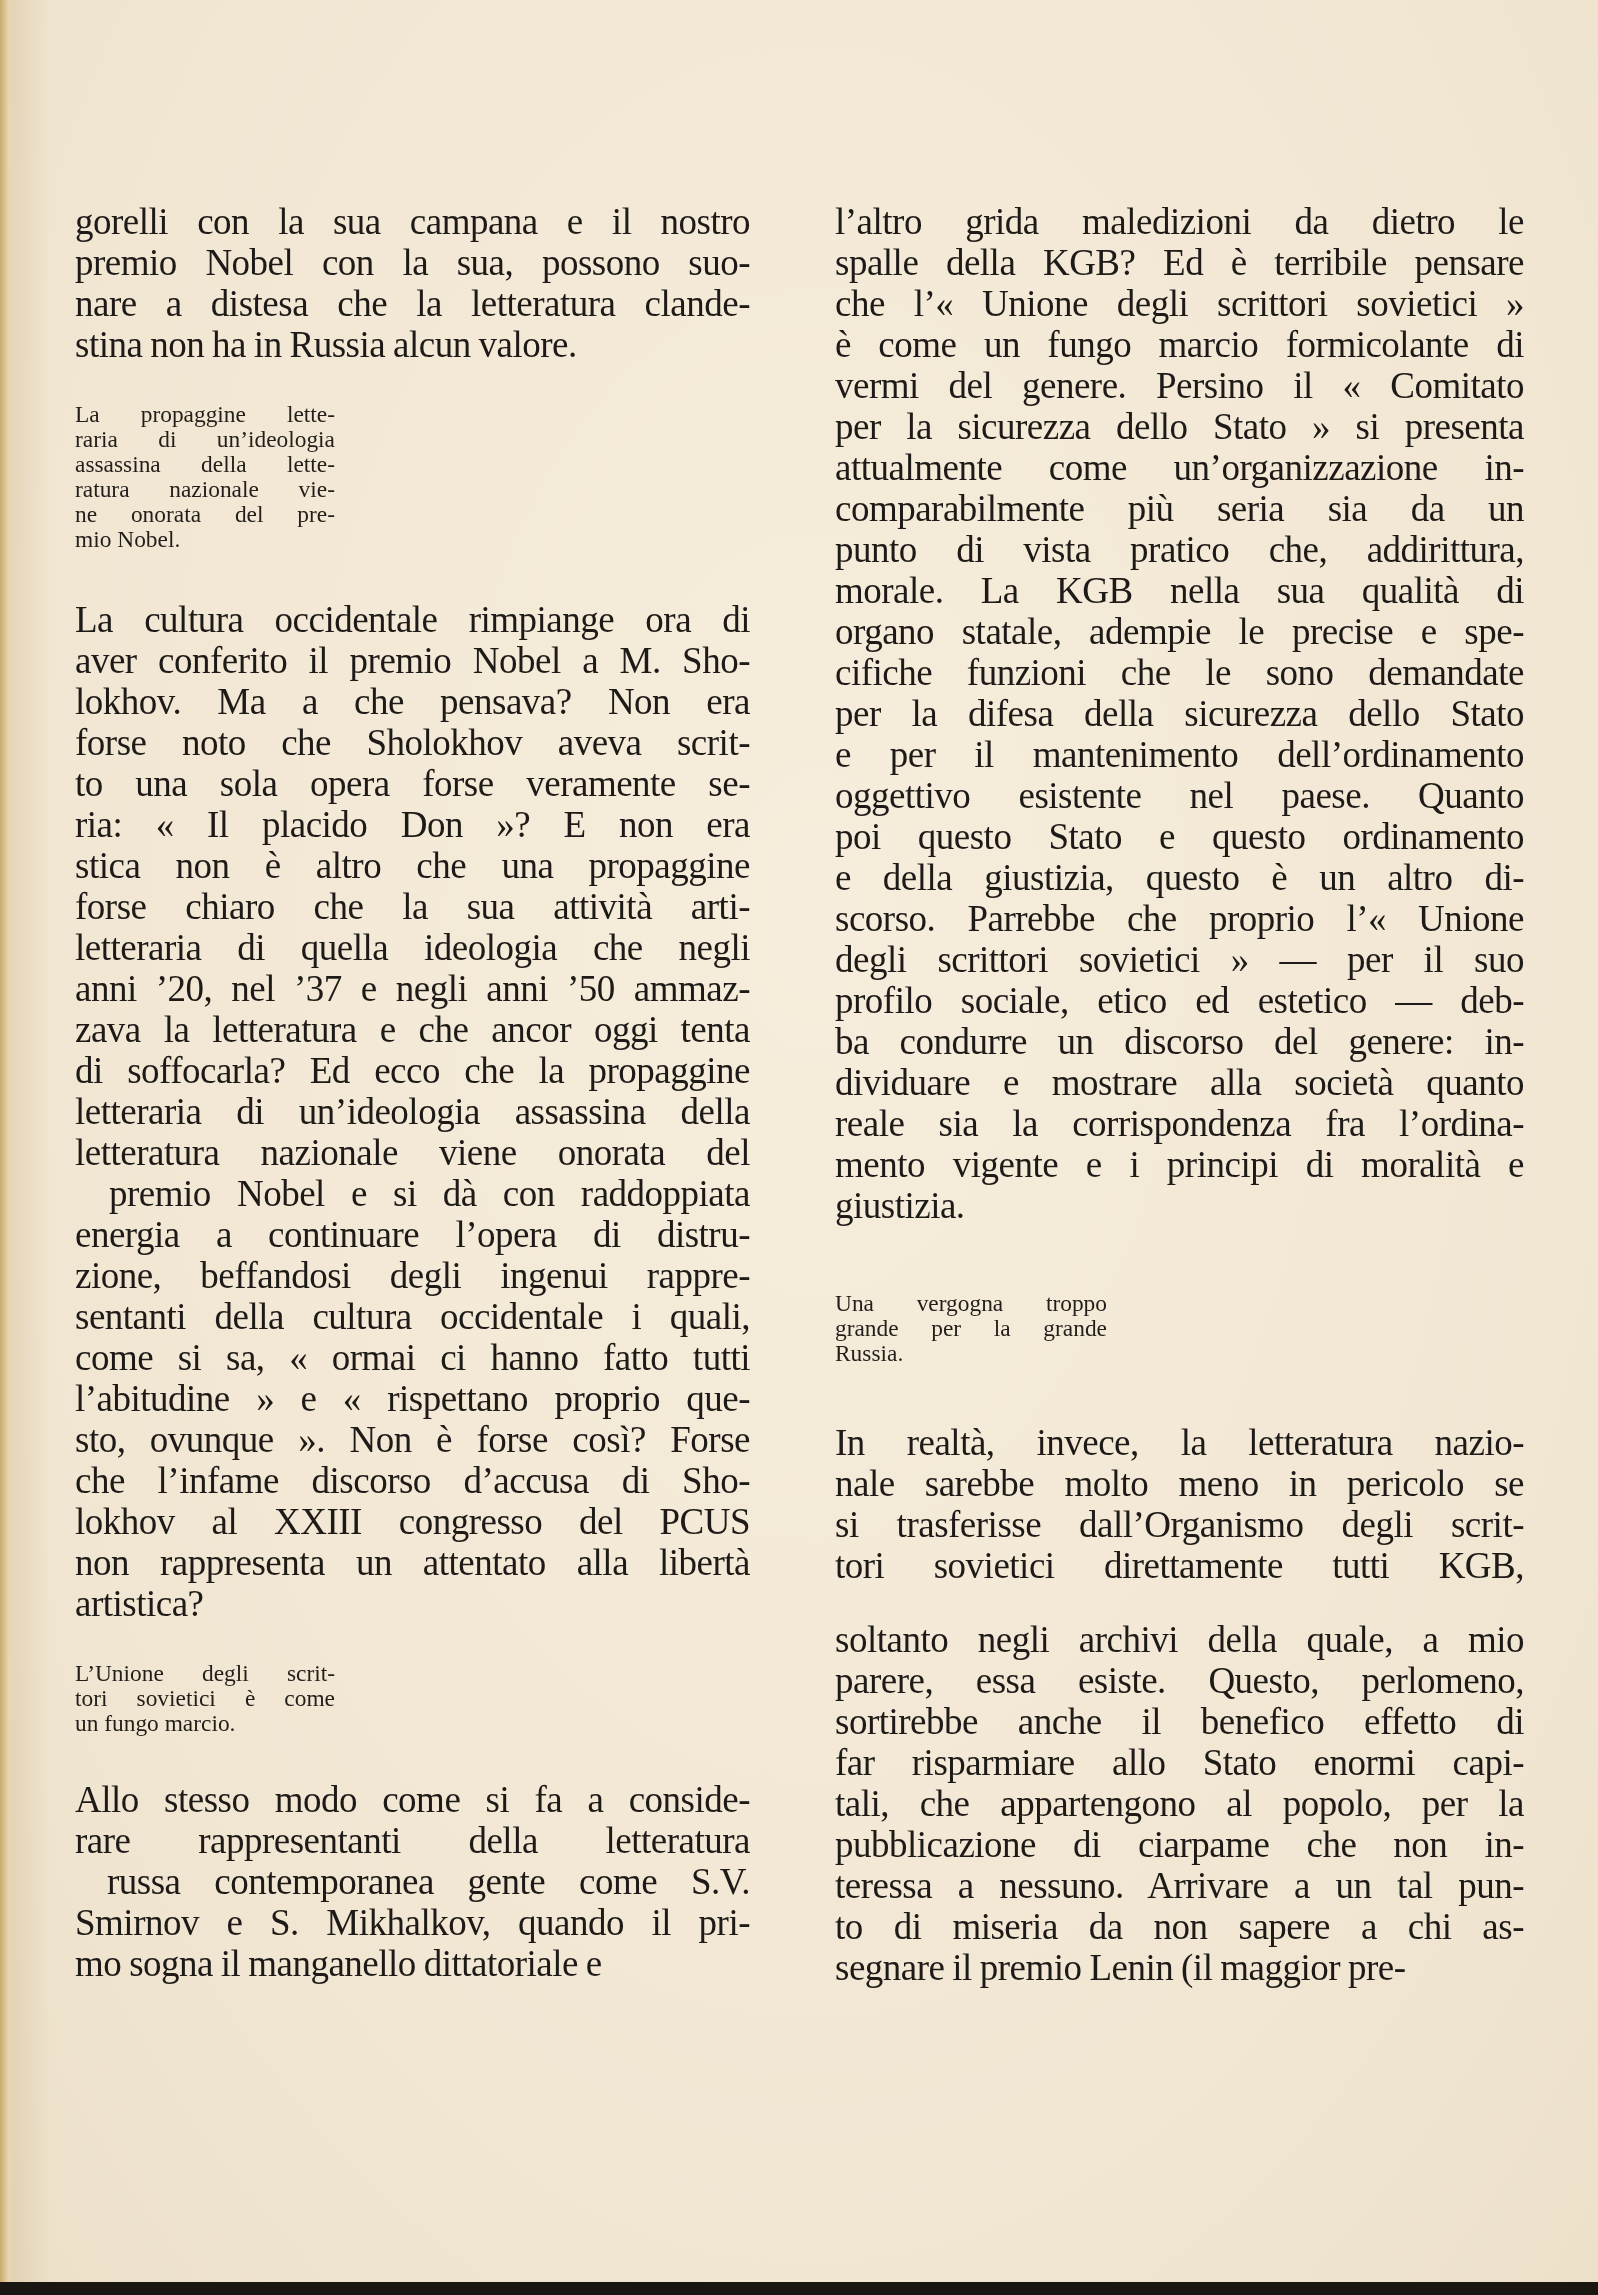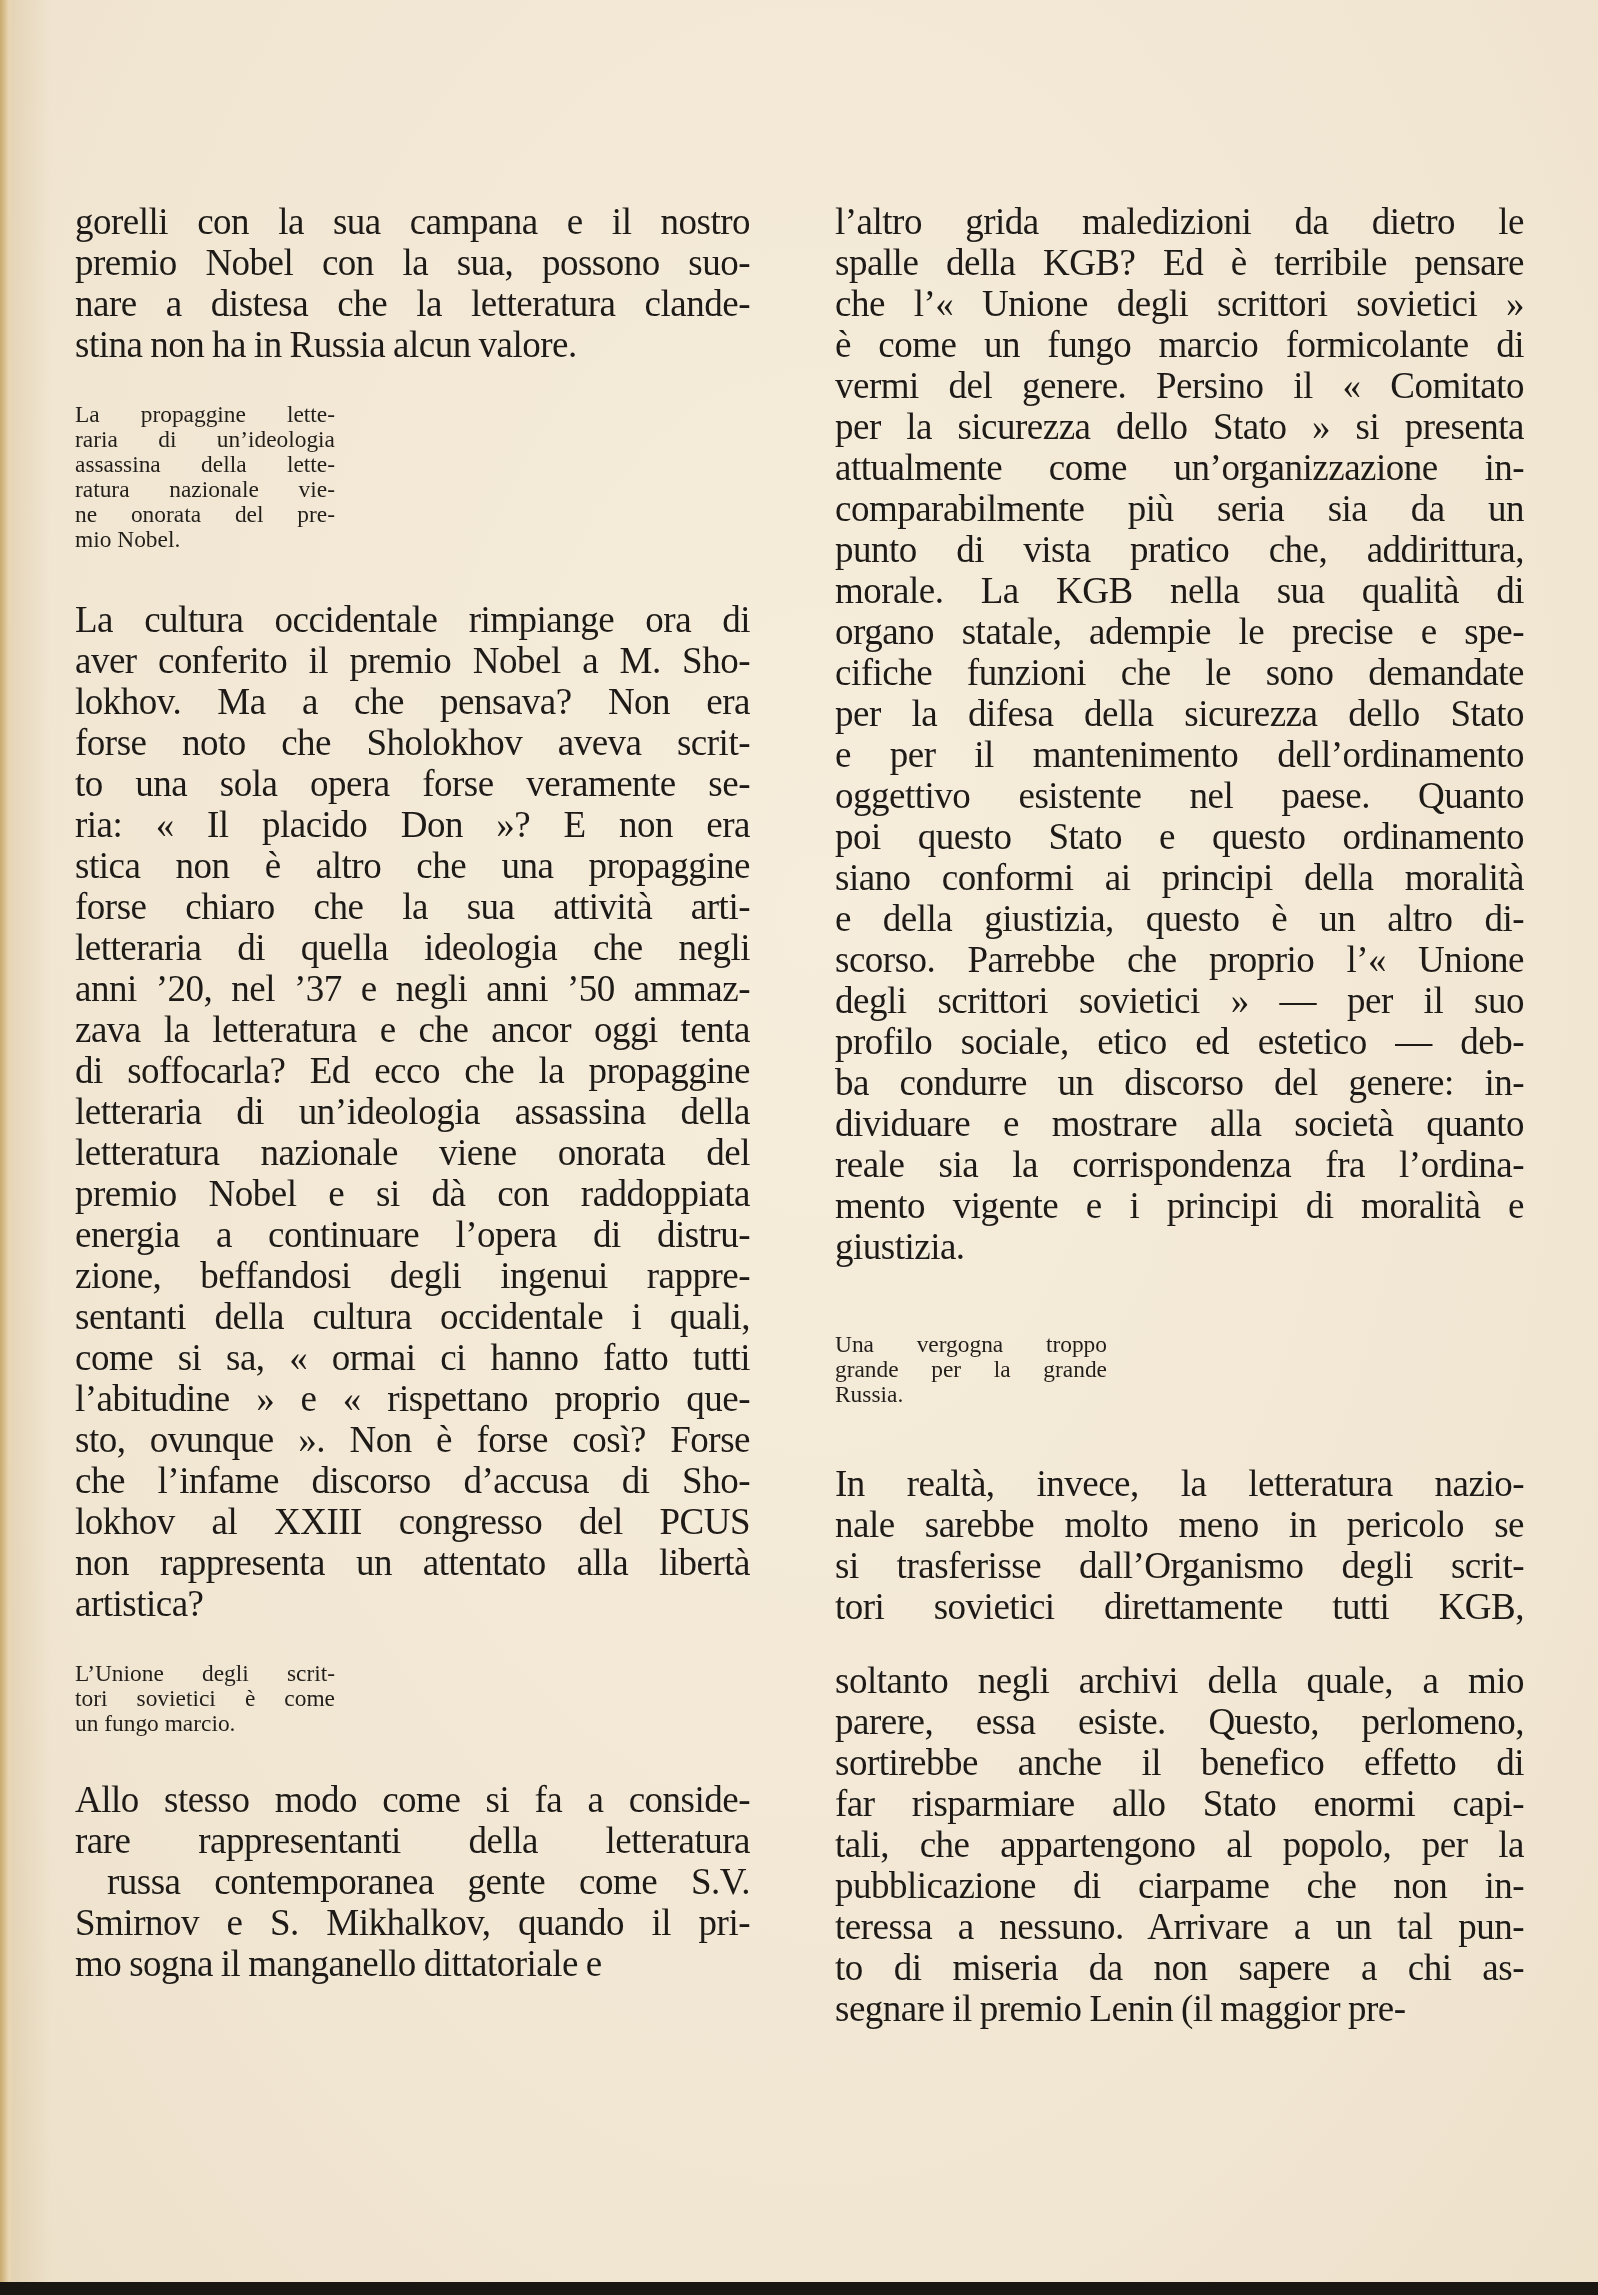--- a/index.html
+++ b/index.html
@@ -95,21 +95,21 @@
         <span class="body-line" style="display: block;">to una sola opera forse veramente se-</span>
         <span class="body-line" style="display: block;">ria: « Il placido Don »? E non era</span>
         <span class="body-line" style="display: block;">stica non è altro che una propaggine</span>
         <span class="body-line" style="display: block;">forse chiaro che la sua attività arti-</span>
         <span class="body-line" style="display: block;">letteraria di quella ideologia che negli</span>
         <span class="body-line" style="display: block;">anni ’20, nel ’37 e negli anni ’50 ammaz-</span>
         <span class="body-line" style="display: block;">zava la letteratura e che ancor oggi tenta</span>
         <span class="body-line" style="display: block;">di soffocarla? Ed ecco che la propaggine</span>
         <span class="body-line" style="display: block;">letteraria di un’ideologia assassina della</span>
         <span class="body-line" style="display: block;">letteratura nazionale viene onorata del</span>
-        <span class="body-line" style="display: block;">premio Nobel e si dà con raddoppiata</span>
+        <span class="body-line" style="display: block; margin-left: 34px;">premio Nobel e si dà con raddoppiata</span>
         <span class="body-line" style="display: block;">energia a continuare l’opera di distru-</span>
         <span class="body-line" style="display: block;">zione, beffandosi degli ingenui rappre-</span>
         <span class="body-line" style="display: block;">sentanti della cultura occidentale i quali,</span>
         <span class="body-line" style="display: block;">come si sa, « ormai ci hanno fatto tutti</span>
         <span class="body-line" style="display: block;">l’abitudine » e « rispettano proprio que-</span>
         <span class="body-line" style="display: block;">sto, ovunque ». Non è forse così? Forse</span>
         <span class="body-line" style="display: block;">che l’infame discorso d’accusa di Sho-</span>
         <span class="body-line" style="display: block;">lokhov al XXIII congresso del PCUS</span>
         <span class="body-line" style="display: block;">non rappresenta un attentato alla libertà</span>
         <span class="body-line last" style="display: block;">artistica?</span>
@@ -143,21 +143,20 @@
         <span class="body-line" style="display: block;">attualmente come un’organizzazione in-</span>
         <span class="body-line" style="display: block;">comparabilmente più seria sia da un</span>
         <span class="body-line" style="display: block;">punto di vista pratico che, addirittura,</span>
         <span class="body-line" style="display: block;">morale. La KGB nella sua qualità di</span>
         <span class="body-line" style="display: block;">organo statale, adempie le precise e spe-</span>
         <span class="body-line" style="display: block;">cifiche funzioni che le sono demandate</span>
         <span class="body-line" style="display: block;">per la difesa della sicurezza dello Stato</span>
         <span class="body-line" style="display: block;">e per il mantenimento dell’ordinamento</span>
         <span class="body-line" style="display: block;">oggettivo esistente nel paese. Quanto</span>
         <span class="body-line" style="display: block;">poi questo Stato e questo ordinamento</span>
-        <span class="body-line" style="display: block;">siano conformi ai principi della moralità</span>
         <span class="body-line" style="display: block;">e della giustizia, questo è un altro di-</span>
         <span class="body-line" style="display: block;">scorso. Parrebbe che proprio l’« Unione</span>
         <span class="body-line" style="display: block;">degli scrittori sovietici » — per il suo</span>
         <span class="body-line" style="display: block;">profilo sociale, etico ed estetico — deb-</span>
         <span class="body-line" style="display: block;">ba condurre un discorso del genere: in-</span>
         <span class="body-line" style="display: block;">dividuare e mostrare alla società quanto</span>
         <span class="body-line" style="display: block;">reale sia la corrispondenza fra l’ordina-</span>
         <span class="body-line" style="display: block;">mento vigente e i principi di moralità e</span>
         <span class="body-line last" style="display: block;">giustizia.</span>
       </div>

